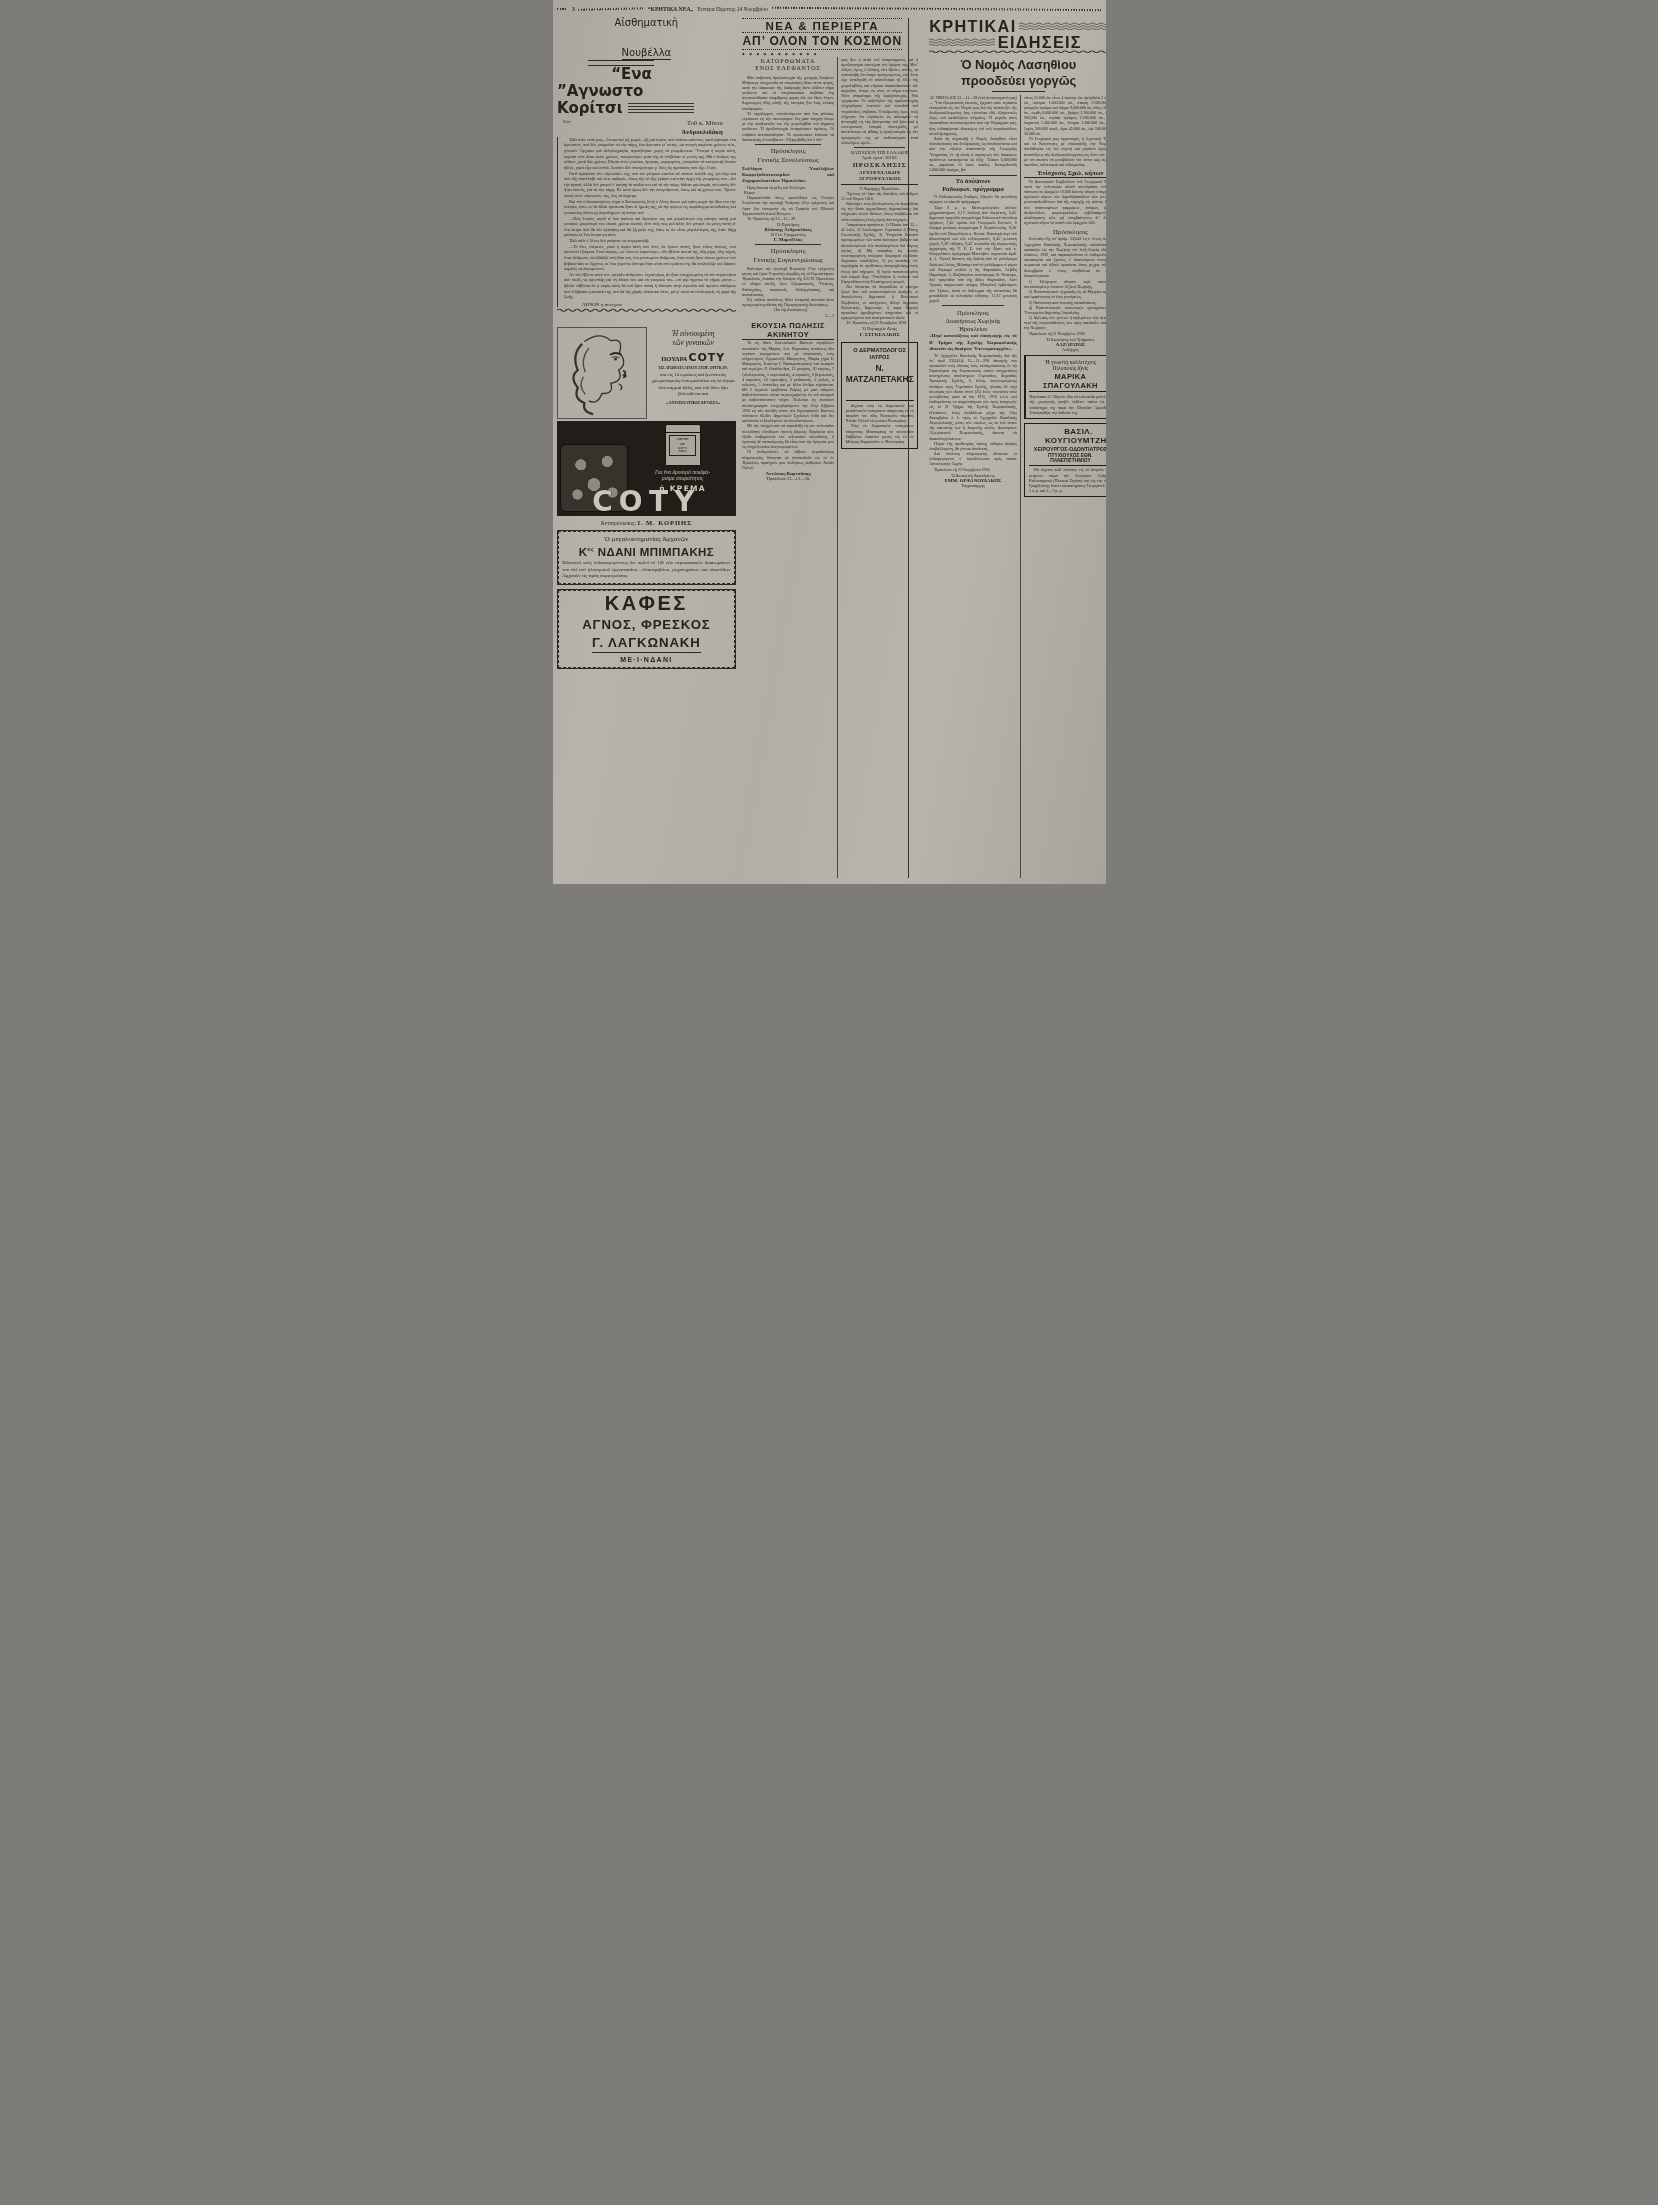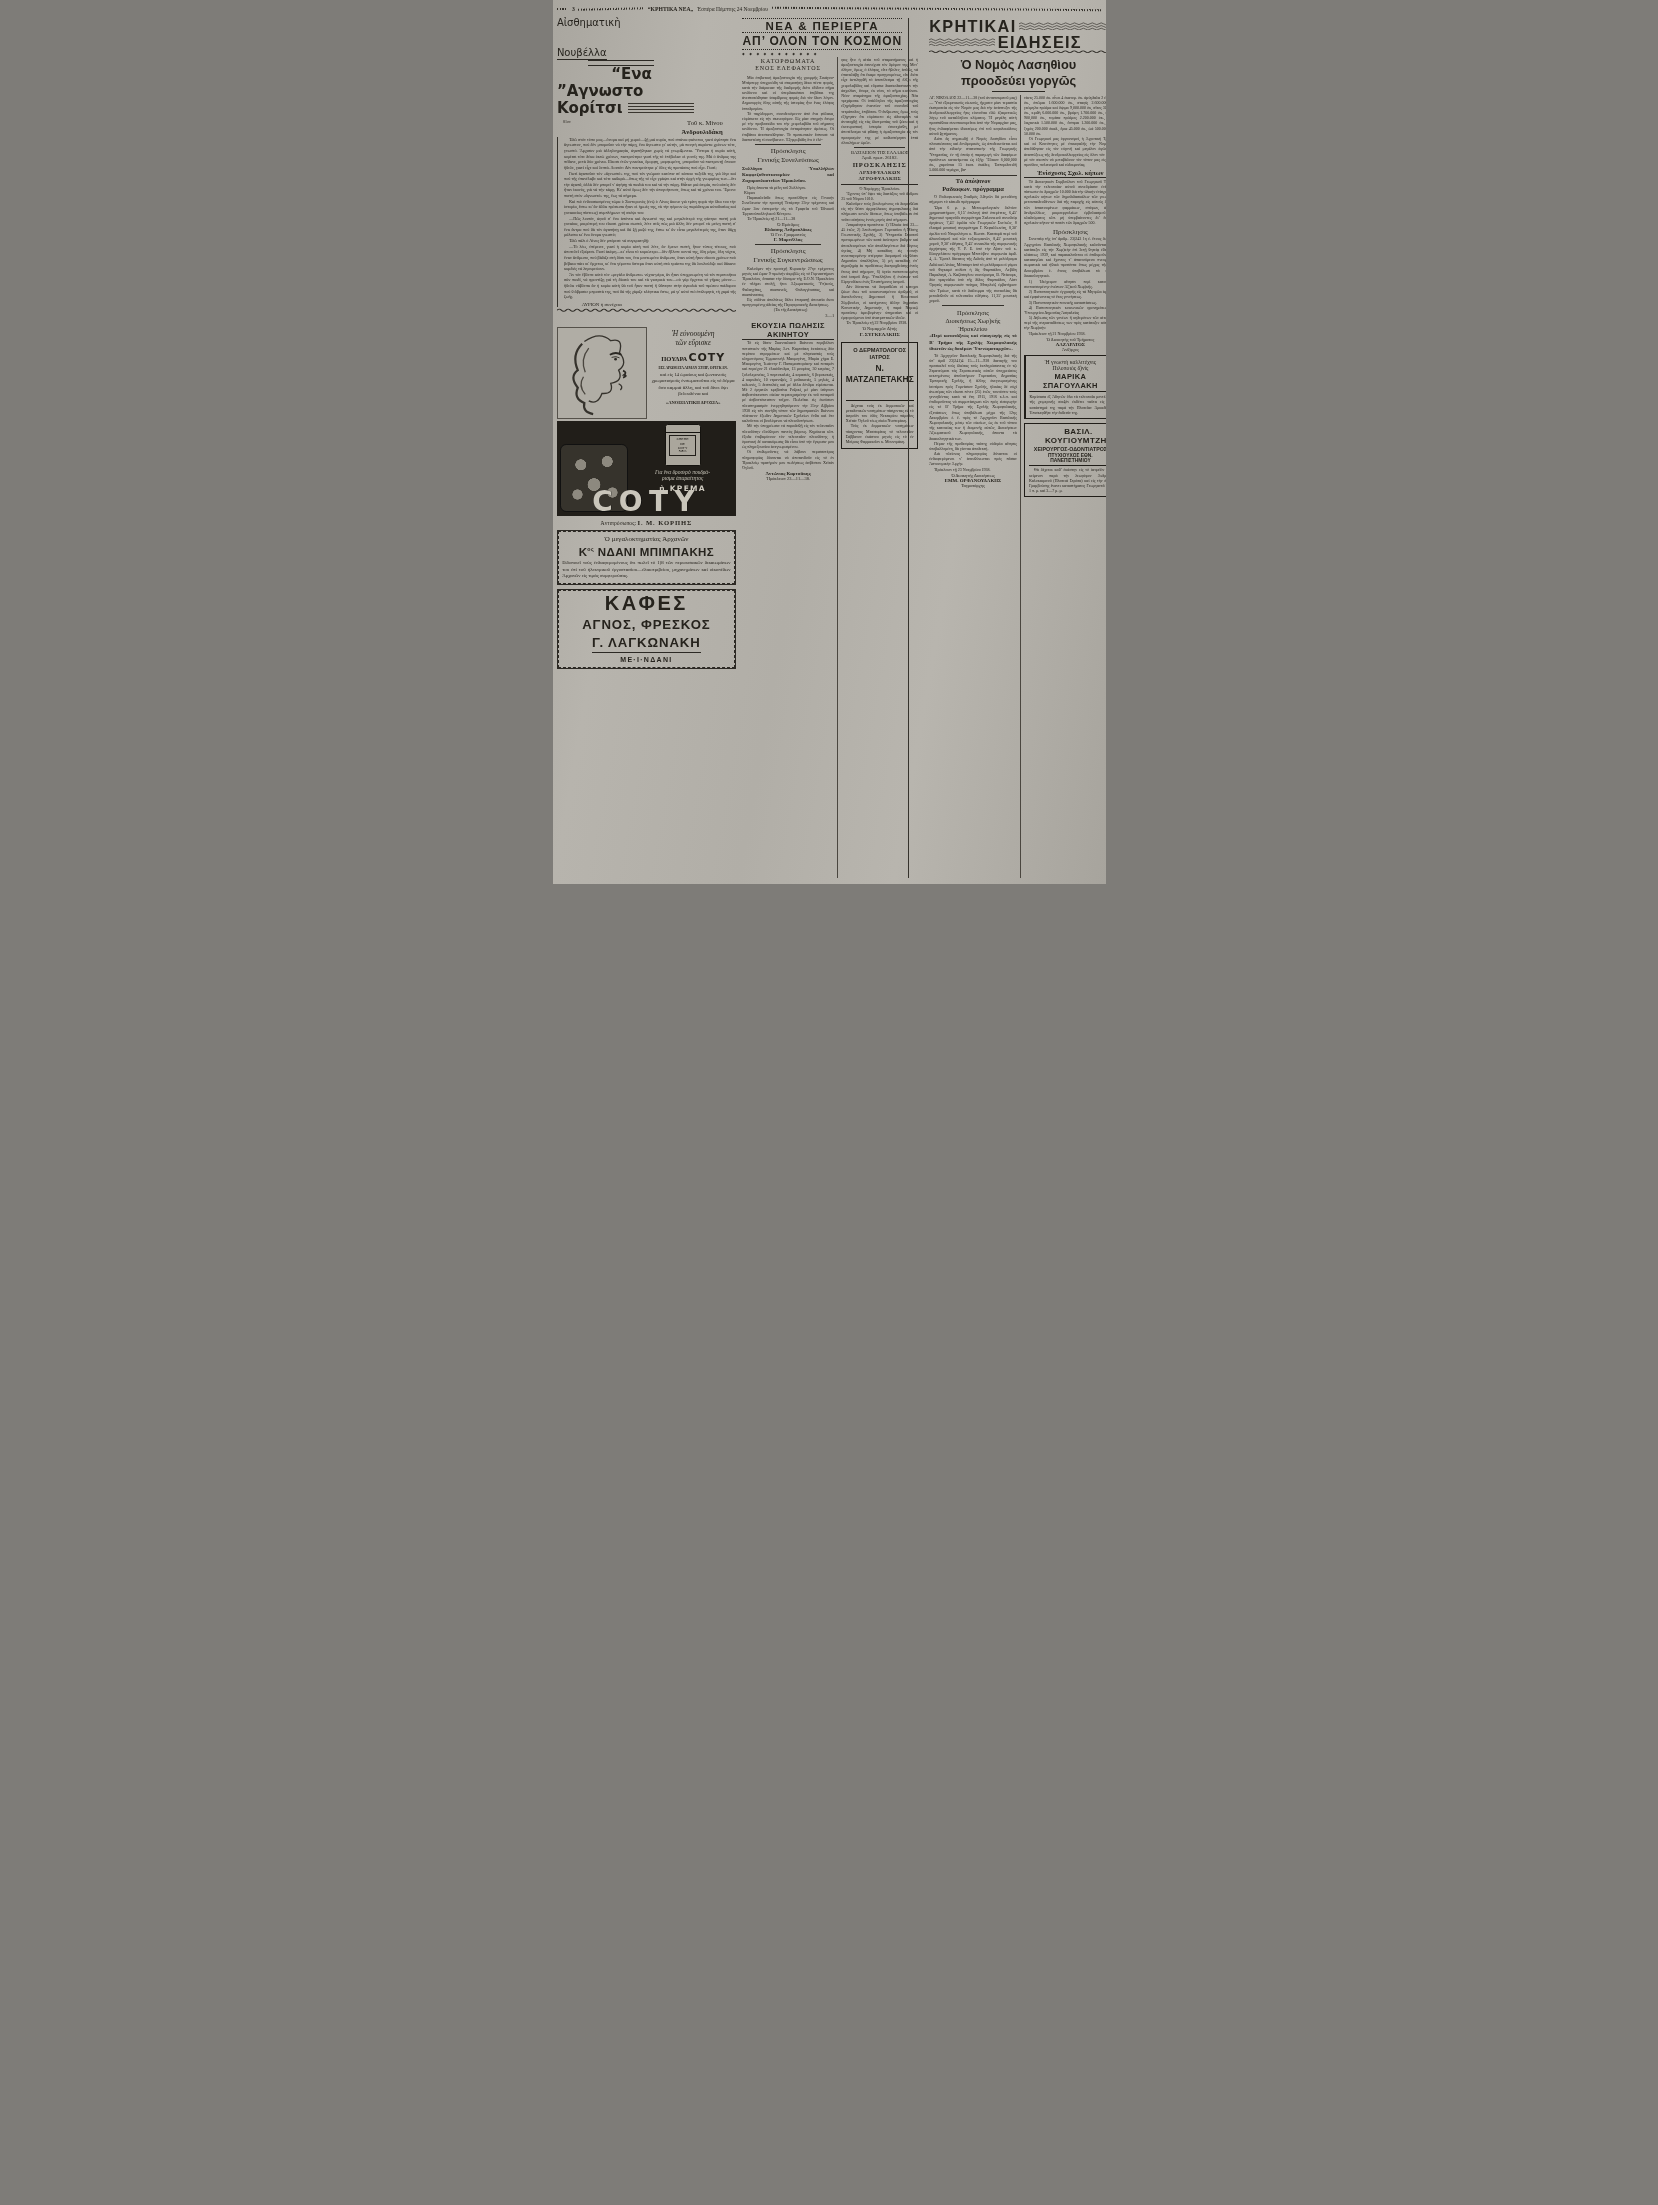--- a/index.html
+++ b/index.html
@@ -16,21 +16,21 @@
   .vdiv{width:4.4px;overflow:hidden;}
   .vdiv span{display:block;width:4px;word-break:break-all;font-size:3.1px;line-height:1.7;color:#2e2b25;text-align:center;}
   .col-a{width:179px;flex:none;}
   .col-bc{width:163px;flex:none;display:flex;flex-direction:column;}
   .col-de{flex:1;display:flex;flex-direction:column;border-left:0.9px solid #35322c;padding-left:20px;}
   .bt{font-size:4px;line-height:1.3;text-align:justify;}
   .bt p{margin:0;text-indent:4.9px;}
   .c{text-align:center;} .b{font-weight:bold;}
   svg.wave{display:block;}
   
-  .novel-kick{font-size:10px;line-height:1.05;font-family:"DejaVu Sans",sans-serif;}
+  .novel-kick{font-size:10px;line-height:1.05;font-family:"DejaVu Sans",sans-serif;text-align:center;}
   .novel-kick .u2{border-bottom:0.9px solid #2c2924;display:inline-block;margin-top:20px;}
   .nk-rules{height:4px;border-top:0.9px solid #2c2924;border-bottom:0.9px solid #2c2924;width:66px;margin:0.9px 0 0 31px;}
   .novel-title{font-size:15px;font-weight:bold;font-family:"DejaVu Sans",sans-serif;line-height:1.12;}
   .hatch{background:repeating-linear-gradient(0deg,#3a362f 0 0.4px,rgba(0,0,0,0) 0.4px 1.5px);display:inline-block;height:11.5px;vertical-align:middle;}
   .novel-by{font-size:6.6px;text-align:right;line-height:1.25;margin:2.6px 13.2px 0.9px 0;}
   .inst{font-size:4px;margin-left:6.2px;}
   .story{margin-top:0.9px;padding-left:6.2px;border-left:1.8px double #34312b;}
   .story .bt{font-size:4.2px;line-height:1.34;}
   .tomorrow{font-size:4.9px;margin:2.2px 0 1.3px 17.6px;}
   
@@ -171,21 +171,21 @@
               <circle cx="131" cy="70" r="3" fill="#2c2924"></circle>
               <path d="M148 96 Q158 100 150 106 Q160 108 148 112" stroke="#2c2924" stroke-width="4" fill="none"></path>
               <path d="M138 126 Q150 132 142 140" stroke="#35322c" stroke-width="3" fill="none"></path>
               <path d="M55 35 Q30 60 45 95 Q25 110 45 135 Q35 160 60 170 Q55 190 80 195" stroke="#35322c" stroke-width="5" fill="none"></path>
               <path d="M70 45 Q50 70 62 100 M58 110 Q45 130 62 150" stroke="#4a463f" stroke-width="3" fill="none"></path>
             </svg>
           </div>
           <div class="coty-txt">
             <div class="coty-sl">
               <div>Ἡ εὐνοουμένη</div>
-              <div>τῶν εὕρισκε</div>
+              <div>τῶν γυναικῶν</div>
             </div>
             <div class="coty-pb"><span>ΠΟΥΔΡΑ</span> <span class="big">COTY</span></div>
             <div class="coty-ar">ΕΙΣ ΑΡΩΜΑΤΑ ΑΙΜΑΝ ΣΥΠΡ, ΟΡΙΓΚΑΝ.</div>
             <div class="coty-bd">καί εἰς 14 ὡραίους καί ζωντανούς χρωματισμούς ἐνσωματοῦται εἰς τό δέρμα ὅσο καμμιά ἄλλη, καί τοῦ δίνει ὄψι βελουδένια καί</div>
             <div class="coty-fr">«ΑΝΟΙΞΙΑΤΙΚΗ ΔΡΟΣΙΑ»</div>
           </div>
         </div>
         <div class="coty-dark">
           <div class="pbox"></div>
           <div class="coty-right">

